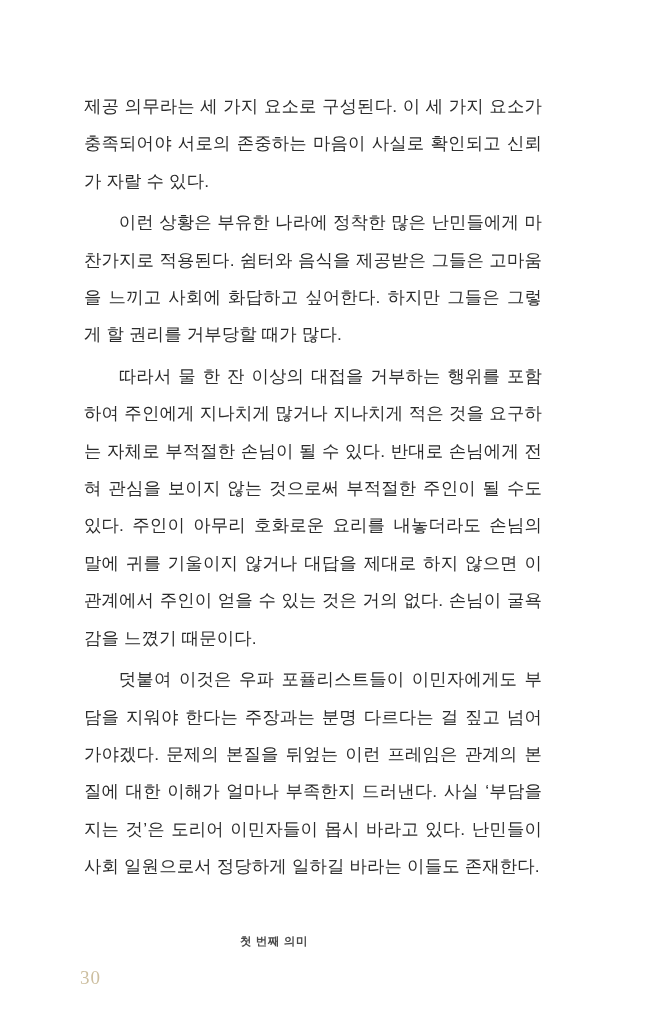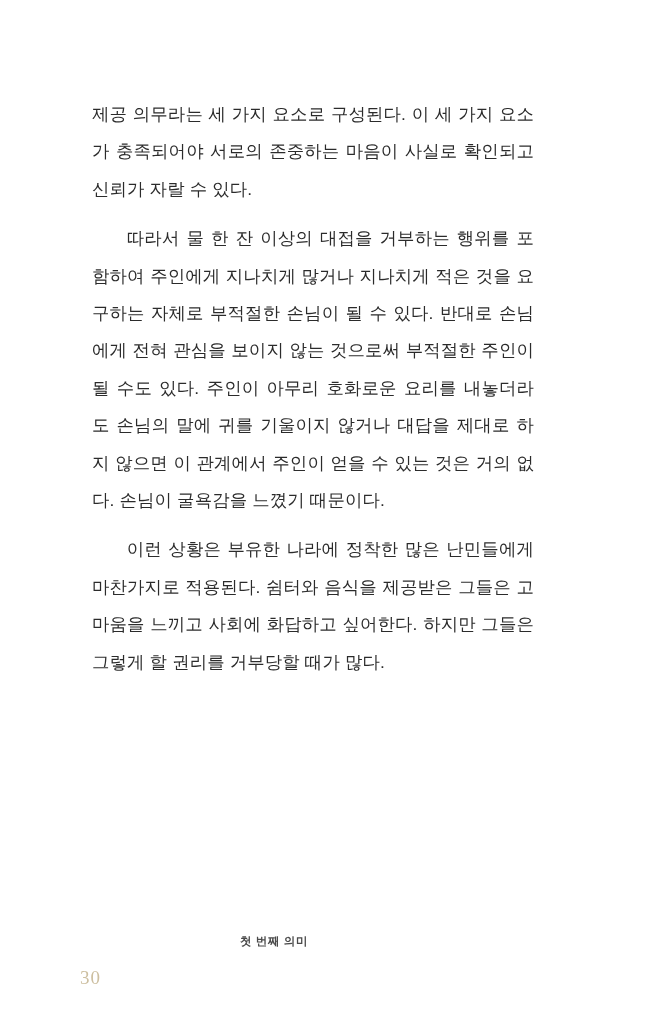--- a/index.html
+++ b/index.html
@@ -23,21 +23,21 @@
 
   
   .textblock {
     position: absolute;
     left: 80px;
     top: 84px;
     width: 466px;
   }
 
   .para {
-    margin: 12px;
+    margin: 4px;
     font-family: "Liberation Sans", "DejaVu Sans", sans-serif;
     font-size: 17.4px;
     line-height: 37.4px;
     color: #2b2b2b;
     text-align: justify;
     text-justify: inter-character;
     word-break: break-all;
     letter-spacing: 0.15px;
     -webkit-font-smoothing: antialiased;
   }
@@ -81,22 +81,23 @@
     line-height: 22px;
   }
 </style>
 </head>
 <body>
 
 <div class="page">
 
   <div class="textblock">
     <p class="para">제공 의무라는 세 가지 요소로 구성된다. 이 세 가지 요소가 충족되어야 서로의 존중하는 마음이 사실로 확인되고 신뢰가 자랄 수 있다.</p>
+    <p class="para indent">이런 상황은 부유한 나라에 정착한 많은 난민들에게 마찬가지로 적용된다. 쉼터와 음식을 제공받은 그들은 고마움을 느끼고 사회에 화답하고 싶어한다. 하지만 그들은 그렇게 할 권리를 거부당할 때가 많다.</p>
     <p class="para indent">따라서 물 한 잔 이상의 대접을 거부하는 행위를 포함하여 주인에게 지나치게 많거나 지나치게 적은 것을 요구하는 자체로 부적절한 손님이 될 수 있다. 반대로 손님에게 전혀 관심을 보이지 않는 것으로써 부적절한 주인이 될 수도 있다. 주인이 아무리 호화로운 요리를 내놓더라도 손님의 말에 귀를 기울이지 않거나 대답을 제대로 하지 않으면 이 관계에서 주인이 얻을 수 있는 것은 거의 없다. 손님이 굴욕감을 느꼈기 때문이다.</p>
-    <p class="para indent">이런 상황은 부유한 나라에 정착한 많은 난민들에게 마찬가지로 적용된다. 쉼터와 음식을 제공받은 그들은 고마움을 느끼고 사회에 화답하고 싶어한다. 하지만 그들은 그렇게 할 권리를 거부당할 때가 많다.</p>
+    <p class="para indent">덧붙여 이것은 우파 포퓰리스트들이 이민자에게도 부담을 지워야 한다는 주장과는 분명 다르다는 걸 짚고 넘어가야겠다. 문제의 본질을 뒤엎는 이런 프레임은 관계의 본질에 대한 이해가 얼마나 부족한지 드러낸다. 사실 ‘부담을 지는 것’은 도리어 이민자들이 몹시 바라고 있다. 난민들이 사회 일원으로서 정당하게 일하길 바라는 이들도 존재한다.</p>
   </div>
 
   <div class="footer">
     <div class="folio">30</div>
     <div class="running-head">첫 번째 의미</div>
   </div>
 
 </div>
 
 </body></html>

